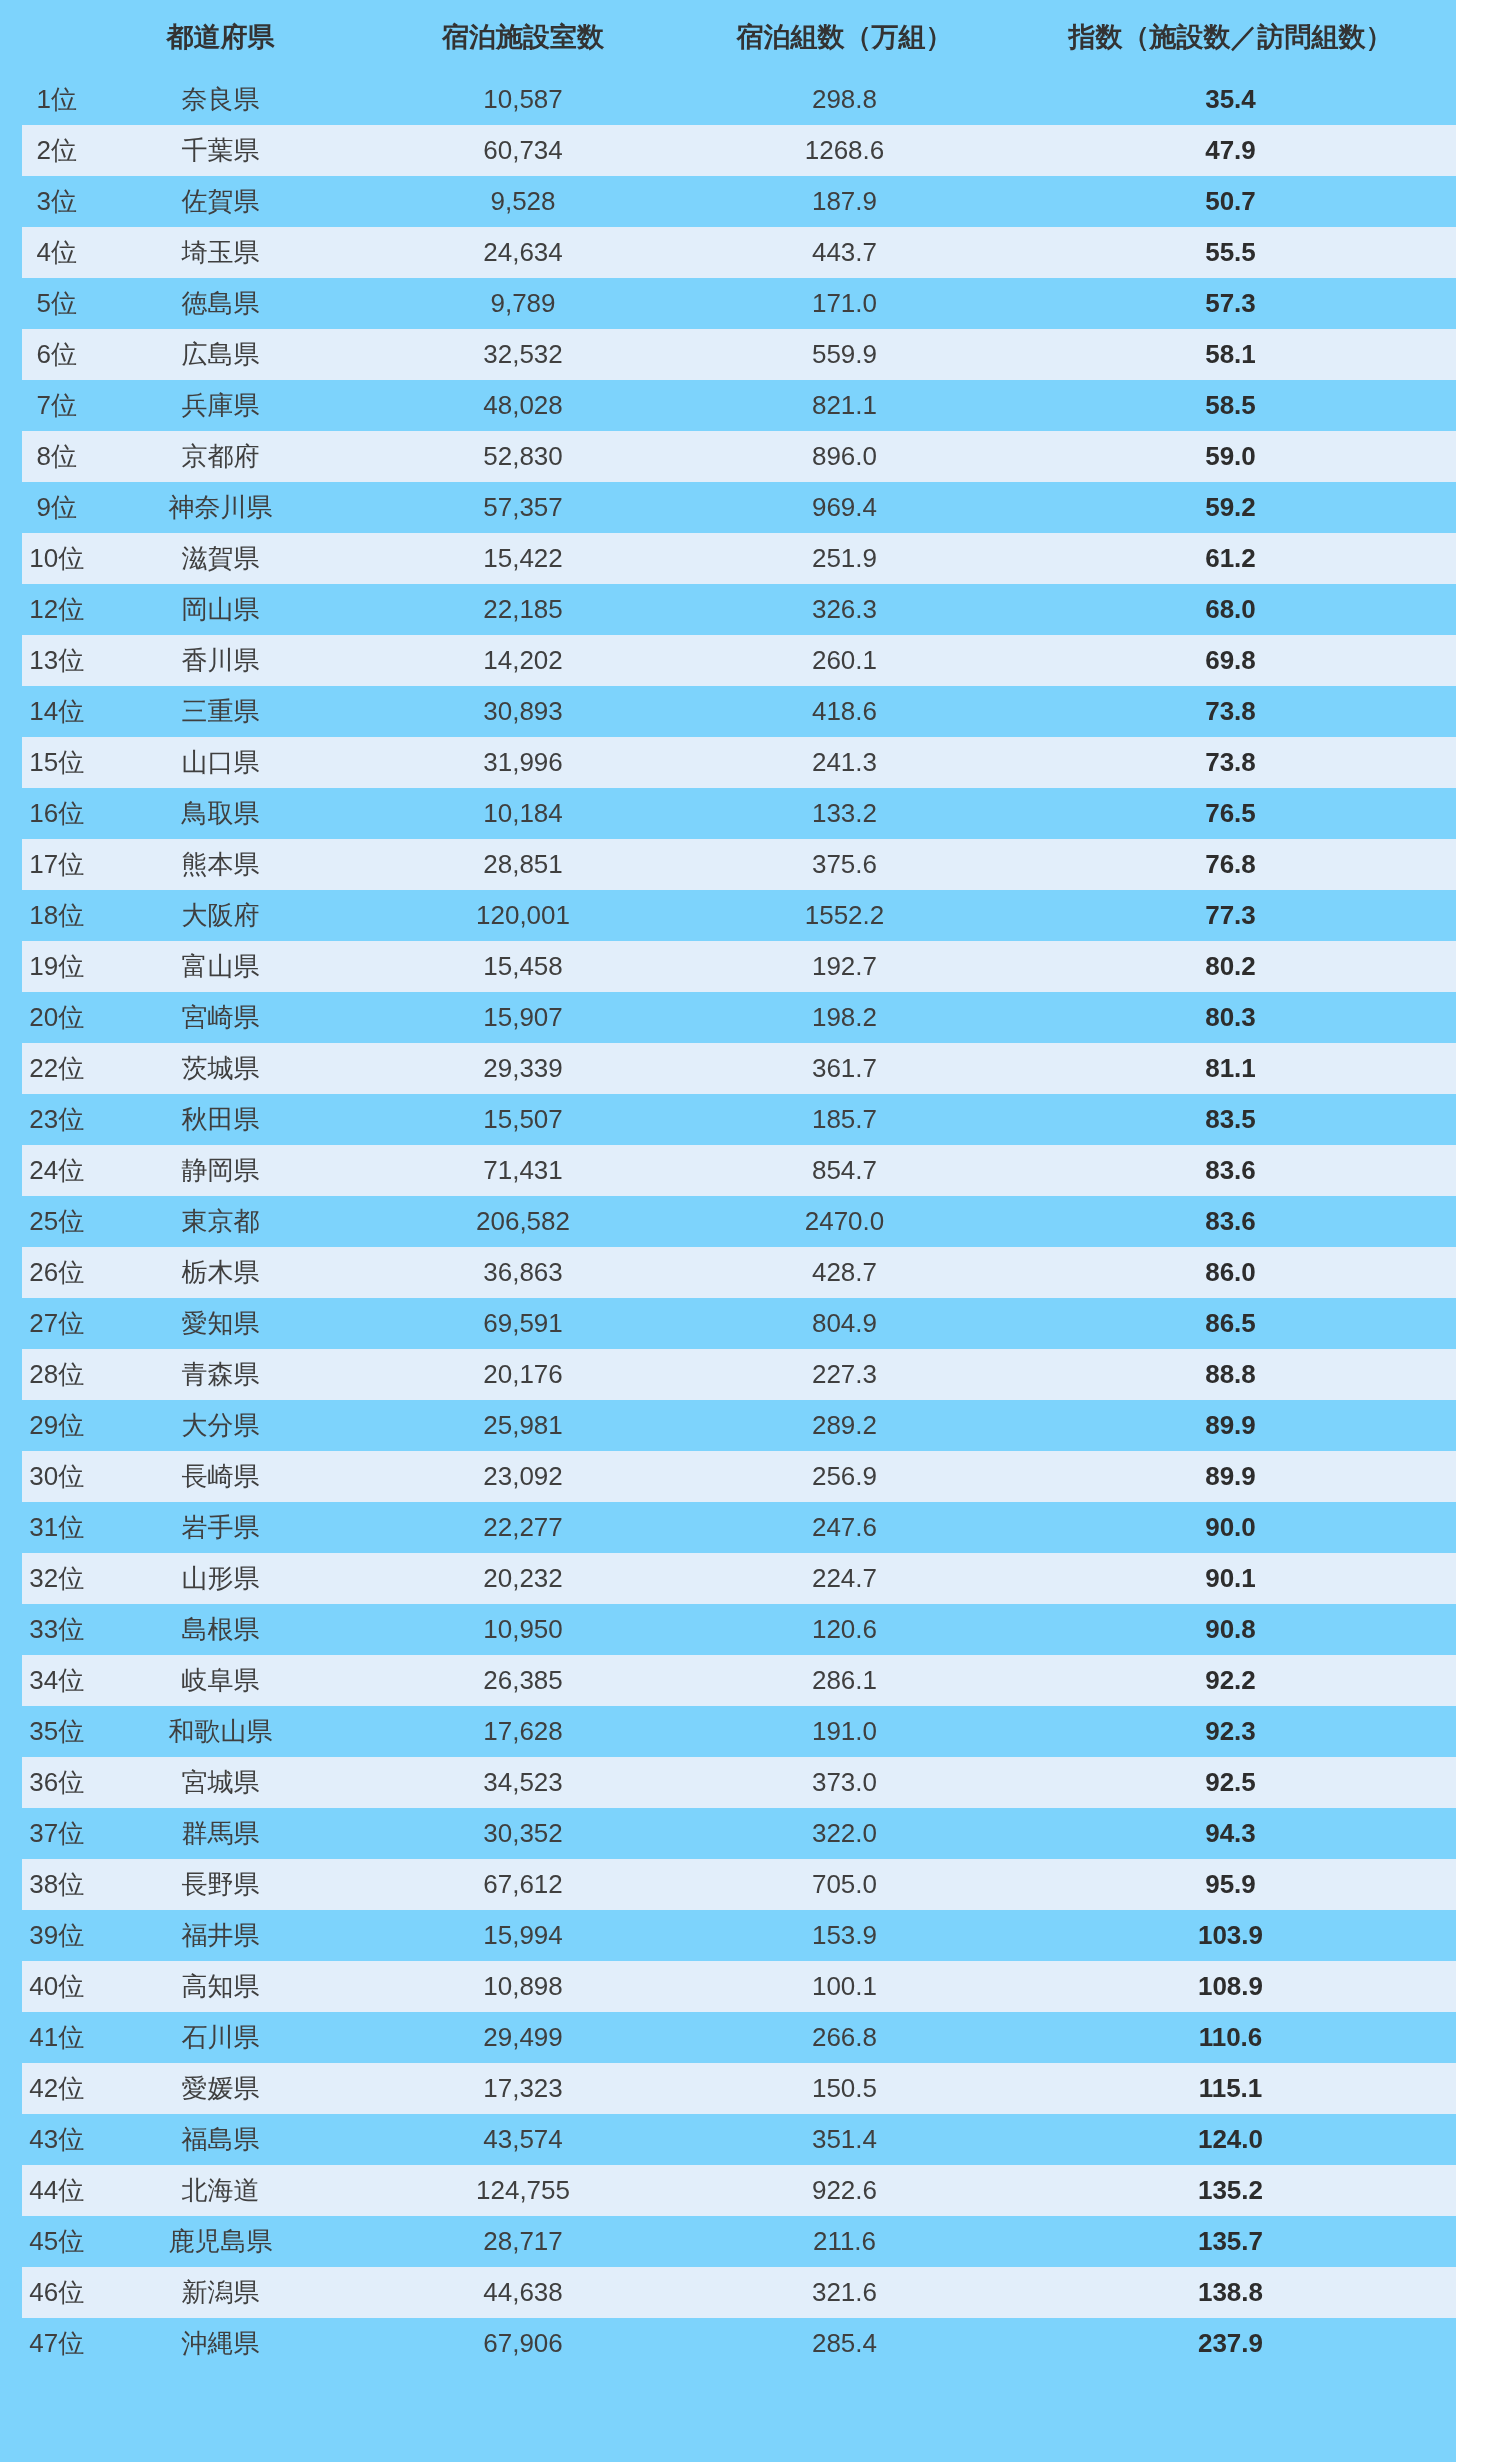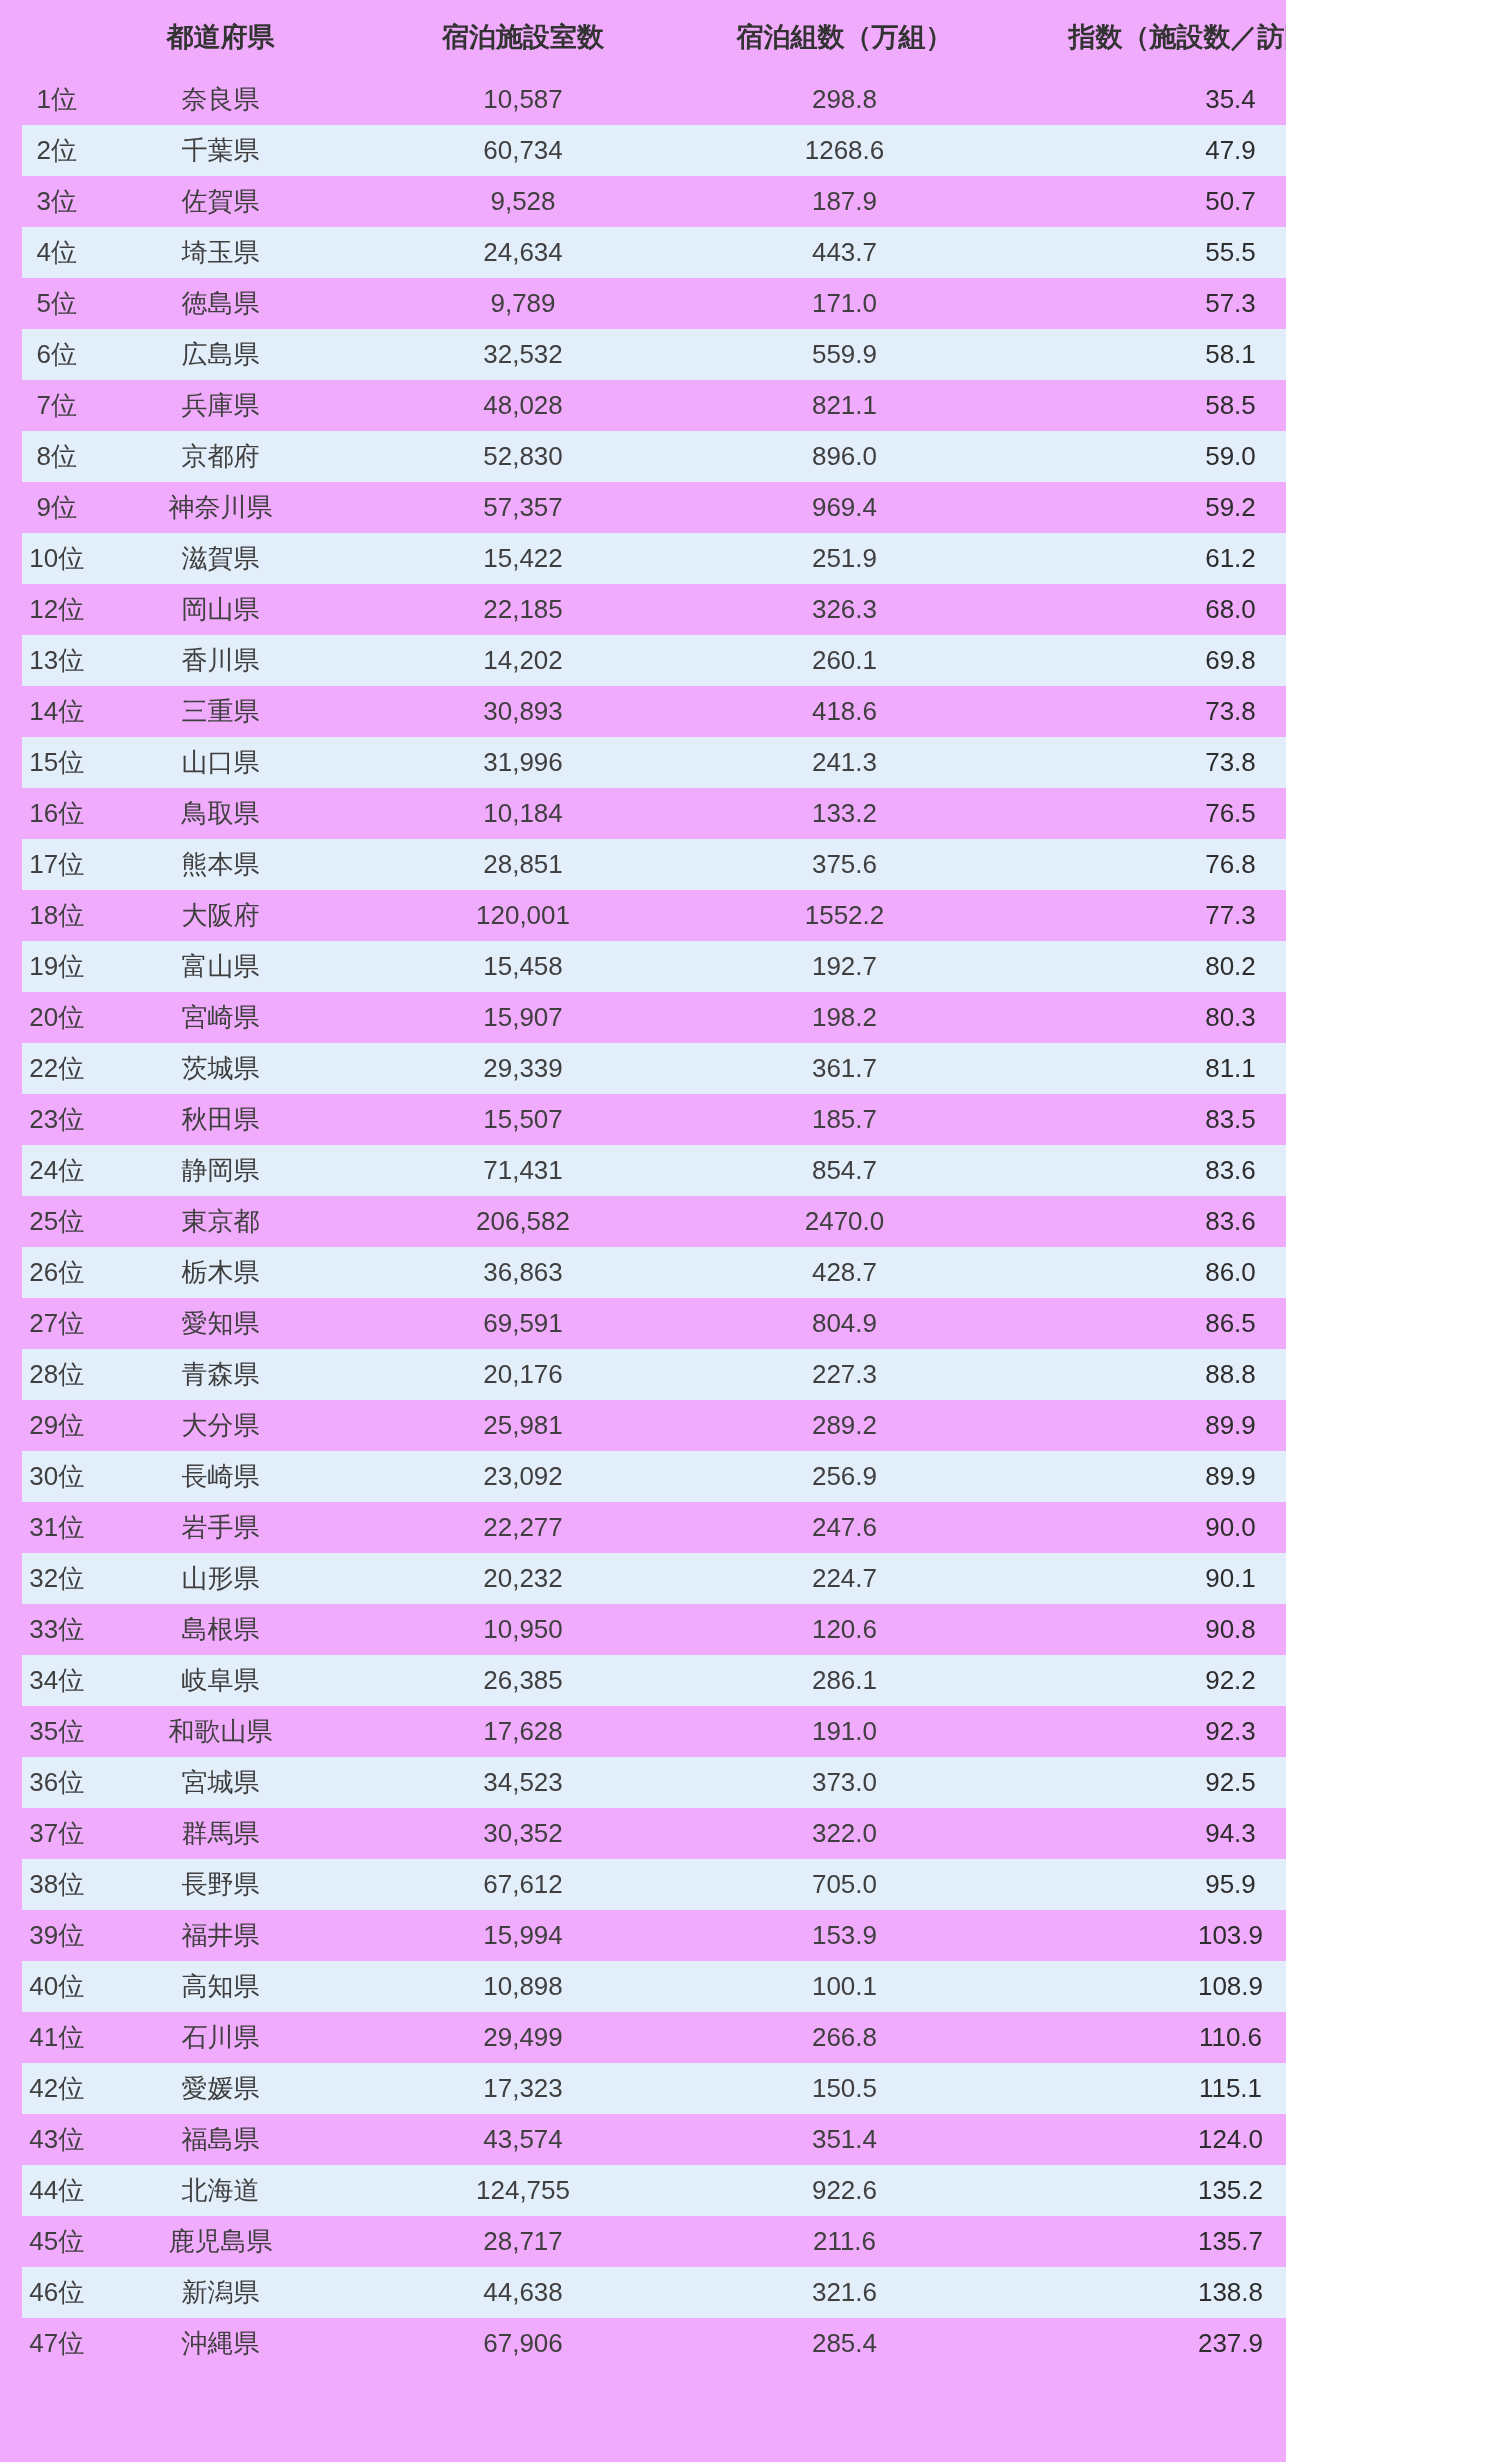--- a/index.html
+++ b/index.html
@@ -2,23 +2,23 @@
 <html><head>
 <meta charset="utf-8">
 <style>
   html, body {
     margin: 0;
     padding: 0;
     background: #ffffff;
     font-family: "Liberation Sans", sans-serif;
   }
   .page {
-    width: 1286px;
+    width: 1456px;
     height: 2462px;
-    background: #f0abfc;
+    background: #7dd3fc;
     overflow: hidden;
   }
   table.ranking {
     width: 1459px;
     margin: 0 22px;
     border-collapse: collapse;
     table-layout: fixed;
   }
   col.c-rank   { width: 83px; }
   col.c-pref   { width: 231px; }
@@ -47,21 +47,21 @@
     white-space: nowrap;
   }
   tbody tr:nth-child(even) {
     background: #e2eefa;
   }
   td.rank, th.rank {
     text-align: center;
     padding-right: 13.4px;
   }
   td.index {
-    font-weight: 400;
+    font-weight: 700;
     color: #2d2d2d;
   }
 </style>
 </head>
 <body>
 
 <div class="page">
   <table class="ranking">
     <colgroup>
       <col class="c-rank">

